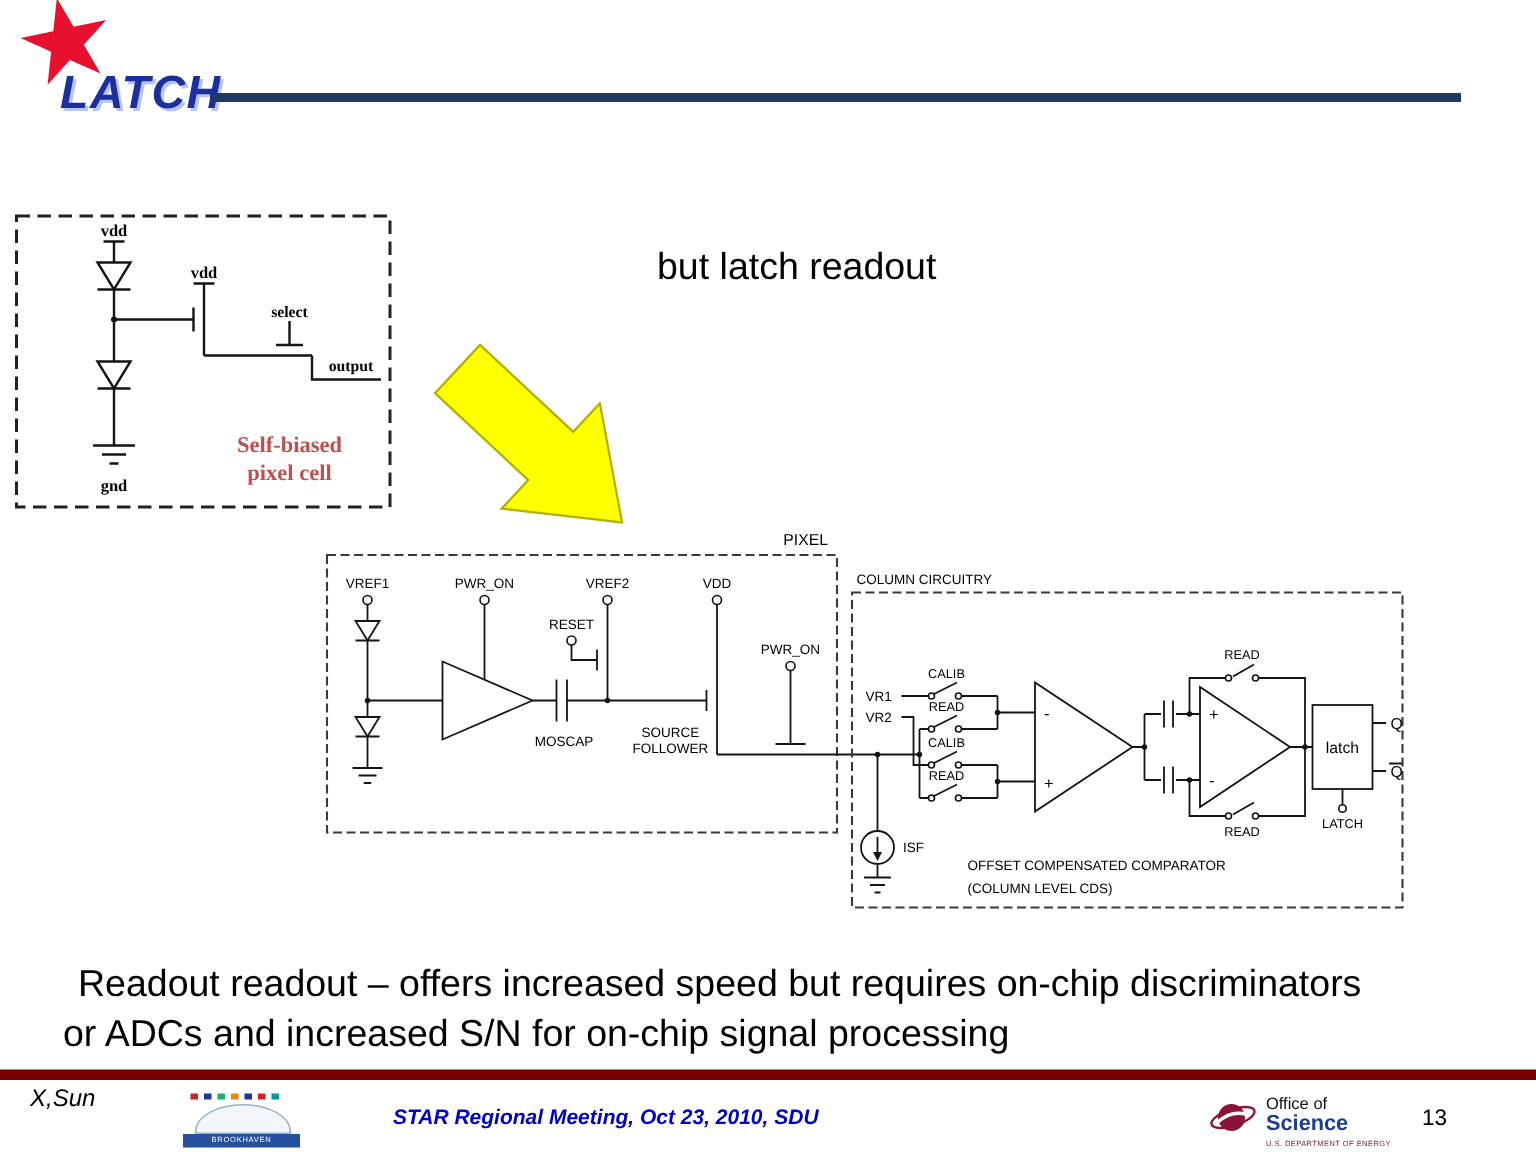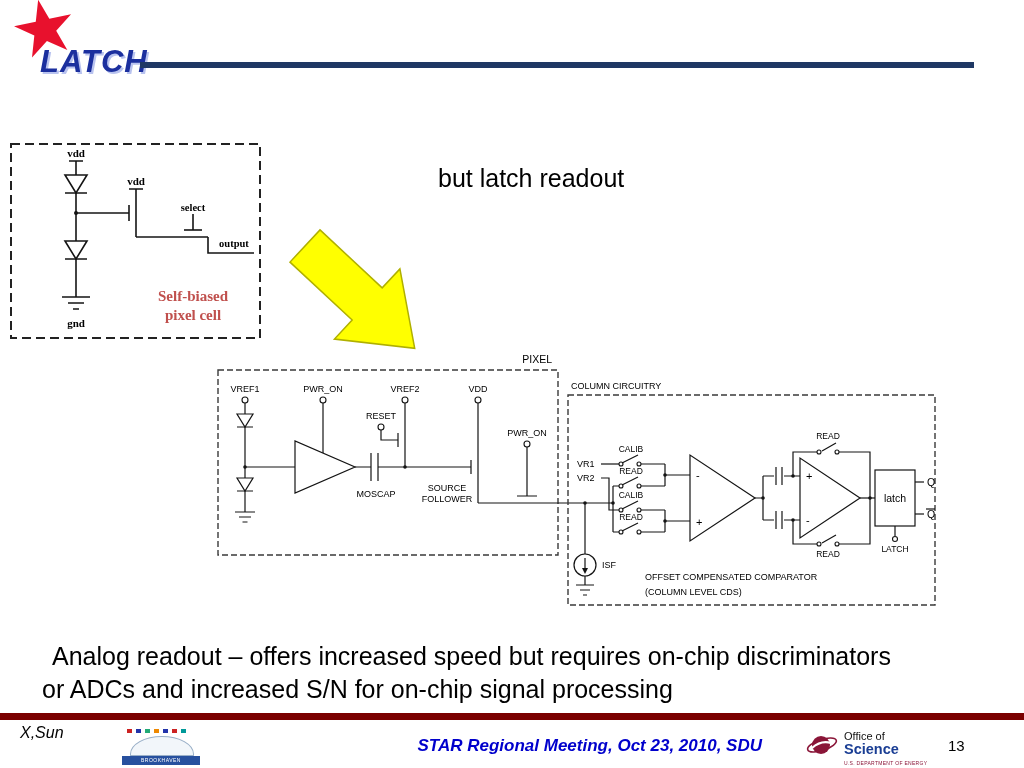--- a/index.html
+++ b/index.html
@@ -36,21 +36,21 @@
   .compL{fill:none;stroke:#141414;stroke-width:1.6;}
   .dashL{fill:none;stroke:#222;stroke-width:2;stroke-dasharray:9 5;}
   .dotL{fill:#141414;}
   .serifb{font-family:"Liberation Serif",serif;font-weight:bold;}
   .t11c{font-size:11px;} .t10c{font-size:10.5px;}
   .caption1{font-family:"Liberation Serif",serif;font-weight:bold;font-size:15px;fill:#c0504d;}
 
   
   .footer-bar{left:0;top:713px;width:1024px;height:7px;background:#7a0000;}
   .footer-author{left:20px;top:724px;font-size:16px;font-style:italic;}
-  .footer-meeting{left:262px;top:736px;width:500px;text-align:right;font-size:17px;
+  .footer-meeting{left:262px;top:736px;width:500px;text-align:left;font-size:14px;
                   font-weight:bold;font-style:italic;color:#0000cc;white-space:nowrap;}
   .footer-page{left:948px;top:737px;font-size:15px;}
 
   .bnl-logo{left:122px;top:727px;width:78px;height:38px;}
   .bnl-flags{position:absolute;left:5px;top:2px;width:68px;height:5px;display:flex;gap:4px;}
   .f{width:5px;height:4px;}
   .f1{background:#c22;} .f2{background:#23a;} .f3{background:#2a7;} .f4{background:#e80;}
   .f5{background:#23a;} .f6{background:#c22;} .f7{background:#099;}
   .bnl-building{position:absolute;left:8px;top:9px;width:62px;height:18px;background:#f2f6fa;
                 border:1px solid #9ab0c8;border-radius:50% 50% 0 0 / 90% 90% 0 0;}
@@ -238,21 +238,21 @@
       <path class="w" d="M680,178 V188"></path>
       <circle class="term" cx="680" cy="191" r="2.5"></circle>
       <text class="s8" x="680" y="204" text-anchor="middle">LATCH</text>
 
       <text class="s9" x="430" y="232">OFFSET COMPENSATED COMPARATOR</text>
       <text class="s9" x="430" y="247">(COLUMN LEVEL CDS)</text>
     </g>
   </svg>
 
   <div class="abs digital-note">
-    <div class="indent2">Analog readout – offers increased speed but requires on-chip discriminators</div>
+    <div class="indent2">Readout readout – offers increased speed but requires on-chip discriminators</div>
     <div>or ADCs and increased S/N for on-chip signal processing</div>
   </div>
 
   <div class="abs footer-bar"></div>
   <div class="abs footer-author">X,Sun</div>
 
   <div class="abs bnl-logo">
     <div class="bnl-flags">
       <span class="f f1"></span>
         <span class="f f2"></span>

